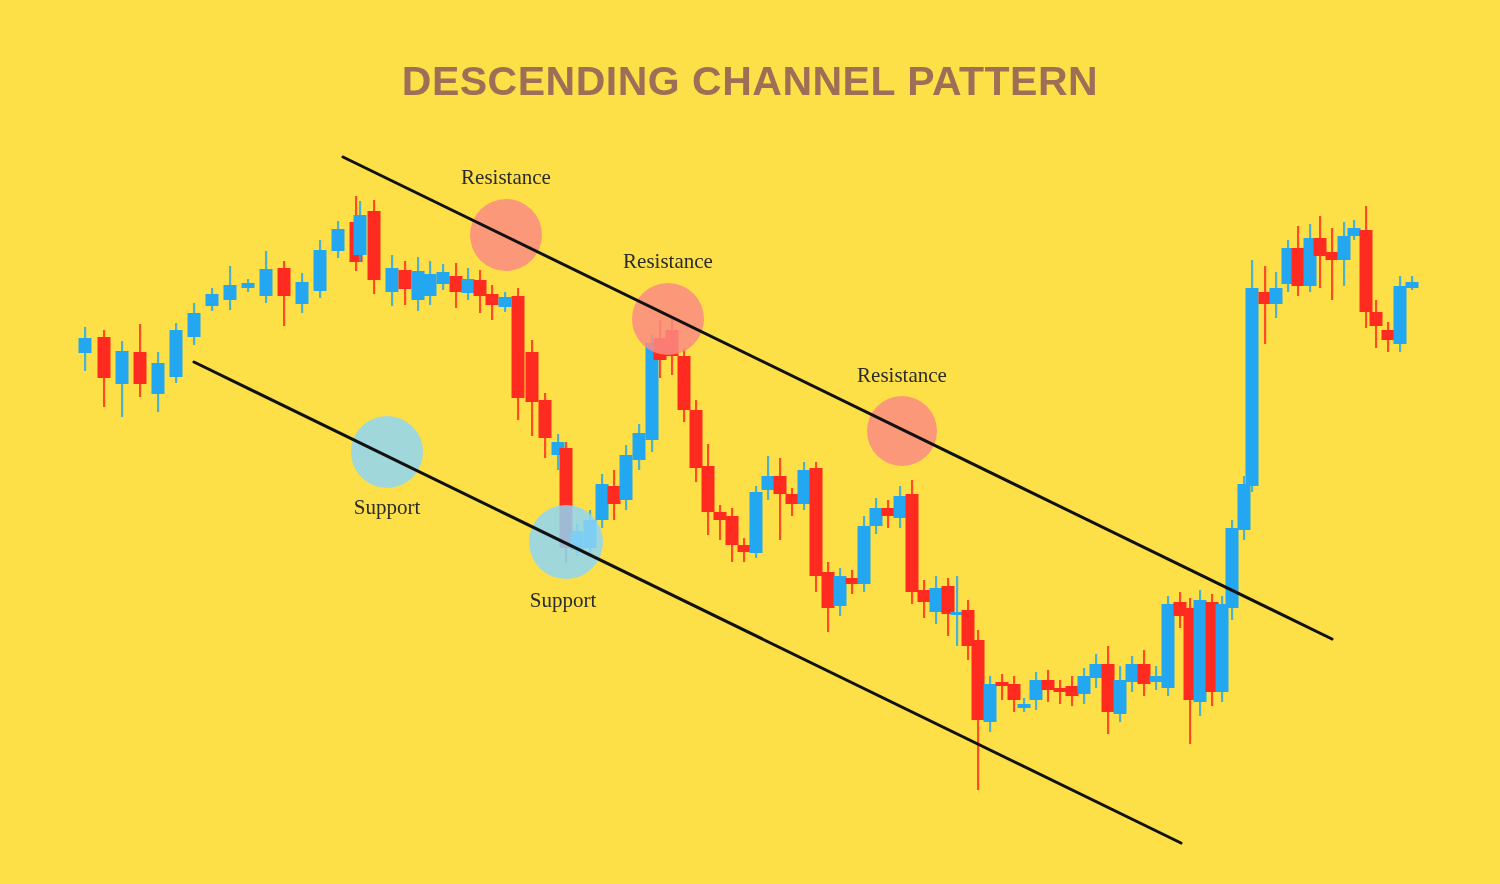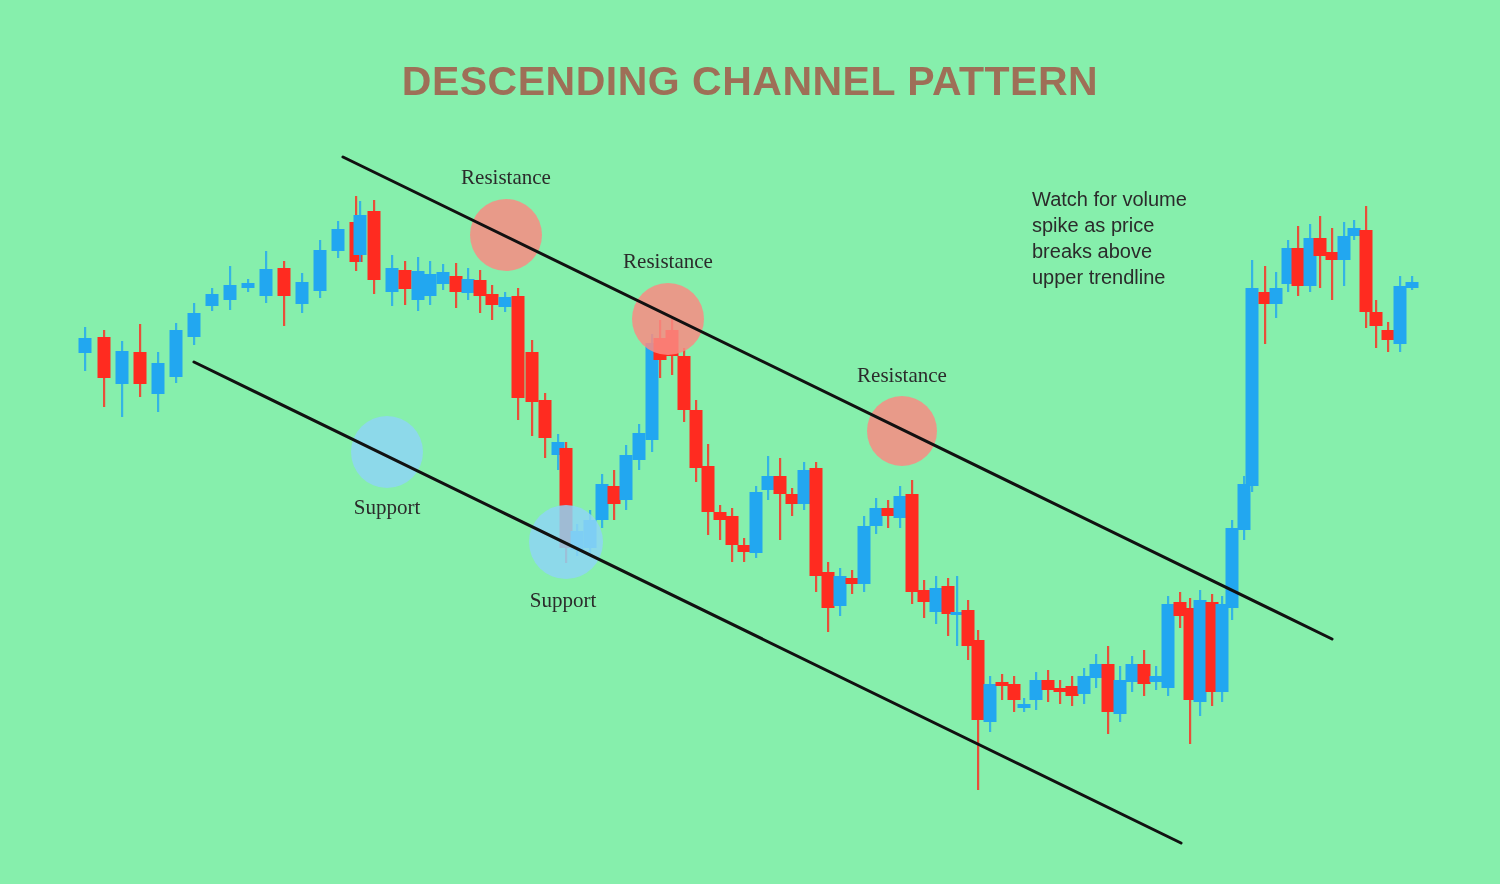--- a/index.html
+++ b/index.html
@@ -11,21 +11,21 @@
   body {
     font-family: "Liberation Sans", sans-serif;
     width: 1500px;
     height: 884px;
     overflow: hidden;
   }
   #page {
     position: relative;
     width: 1500px;
     height: 884px;
-    background: #86efac;
+    background: #fde047;
   }
   #chart-title {
     position: absolute;
     left: 0;
     top: 58px;
     width: 1500px;
     text-align: center;
     font-size: 41px;
     font-weight: bold;
     letter-spacing: 0.5px;
@@ -506,18 +506,14 @@
   </svg>
 
   <div id="labels-layer">
       <div class="marker-label" style="left: 506px; top: 165px; color: rgb(43, 43, 43);">Resistance</div>
       <div class="marker-label" style="left: 668px; top: 249px; color: rgb(43, 43, 43);">Resistance</div>
       <div class="marker-label" style="left: 902px; top: 363px; color: rgb(43, 43, 43);">Resistance</div>
       <div class="marker-label" style="left: 387px; top: 495px; color: rgb(43, 43, 43);">Support</div>
       <div class="marker-label" style="left: 563px; top: 588px; color: rgb(43, 43, 43);">Support</div>
     </div>
 
-  <div class="note-text" id="annotation-note" style="left: 1032px; top: 186px; color: rgb(43, 43, 43);">Watch for volume
-spike as price
-breaks above
-upper trendline</div>
 
 </div>
 
 </body></html>

